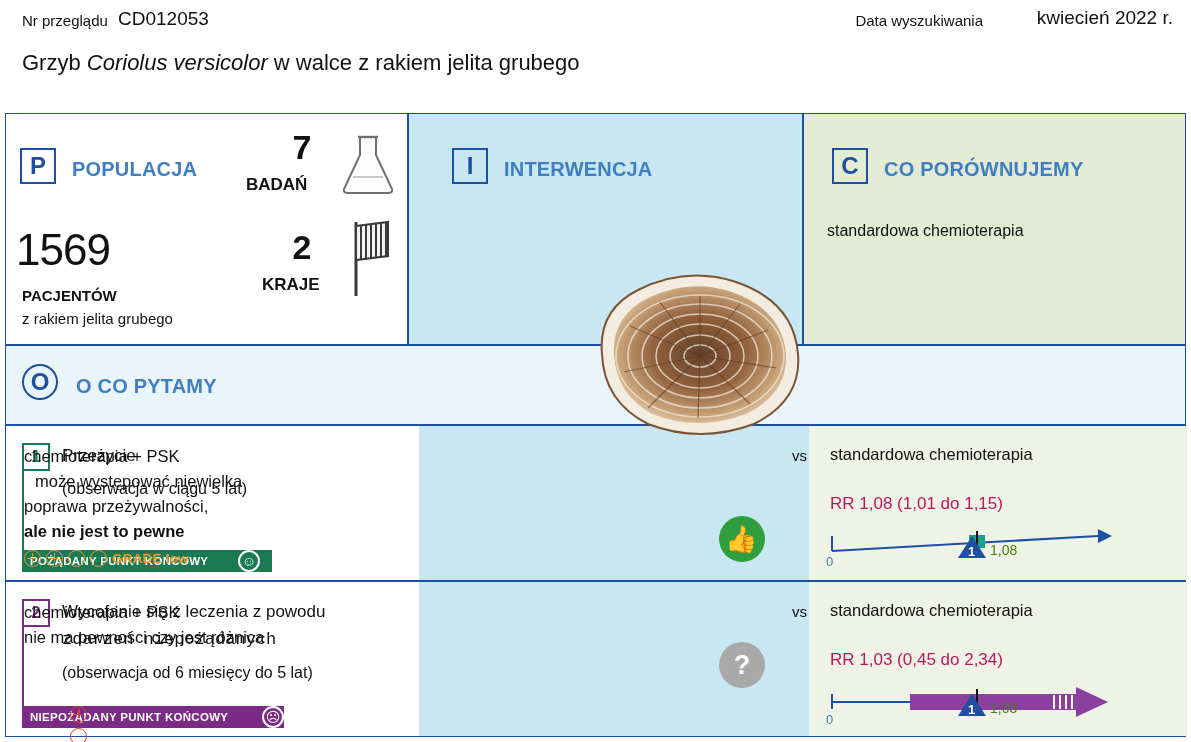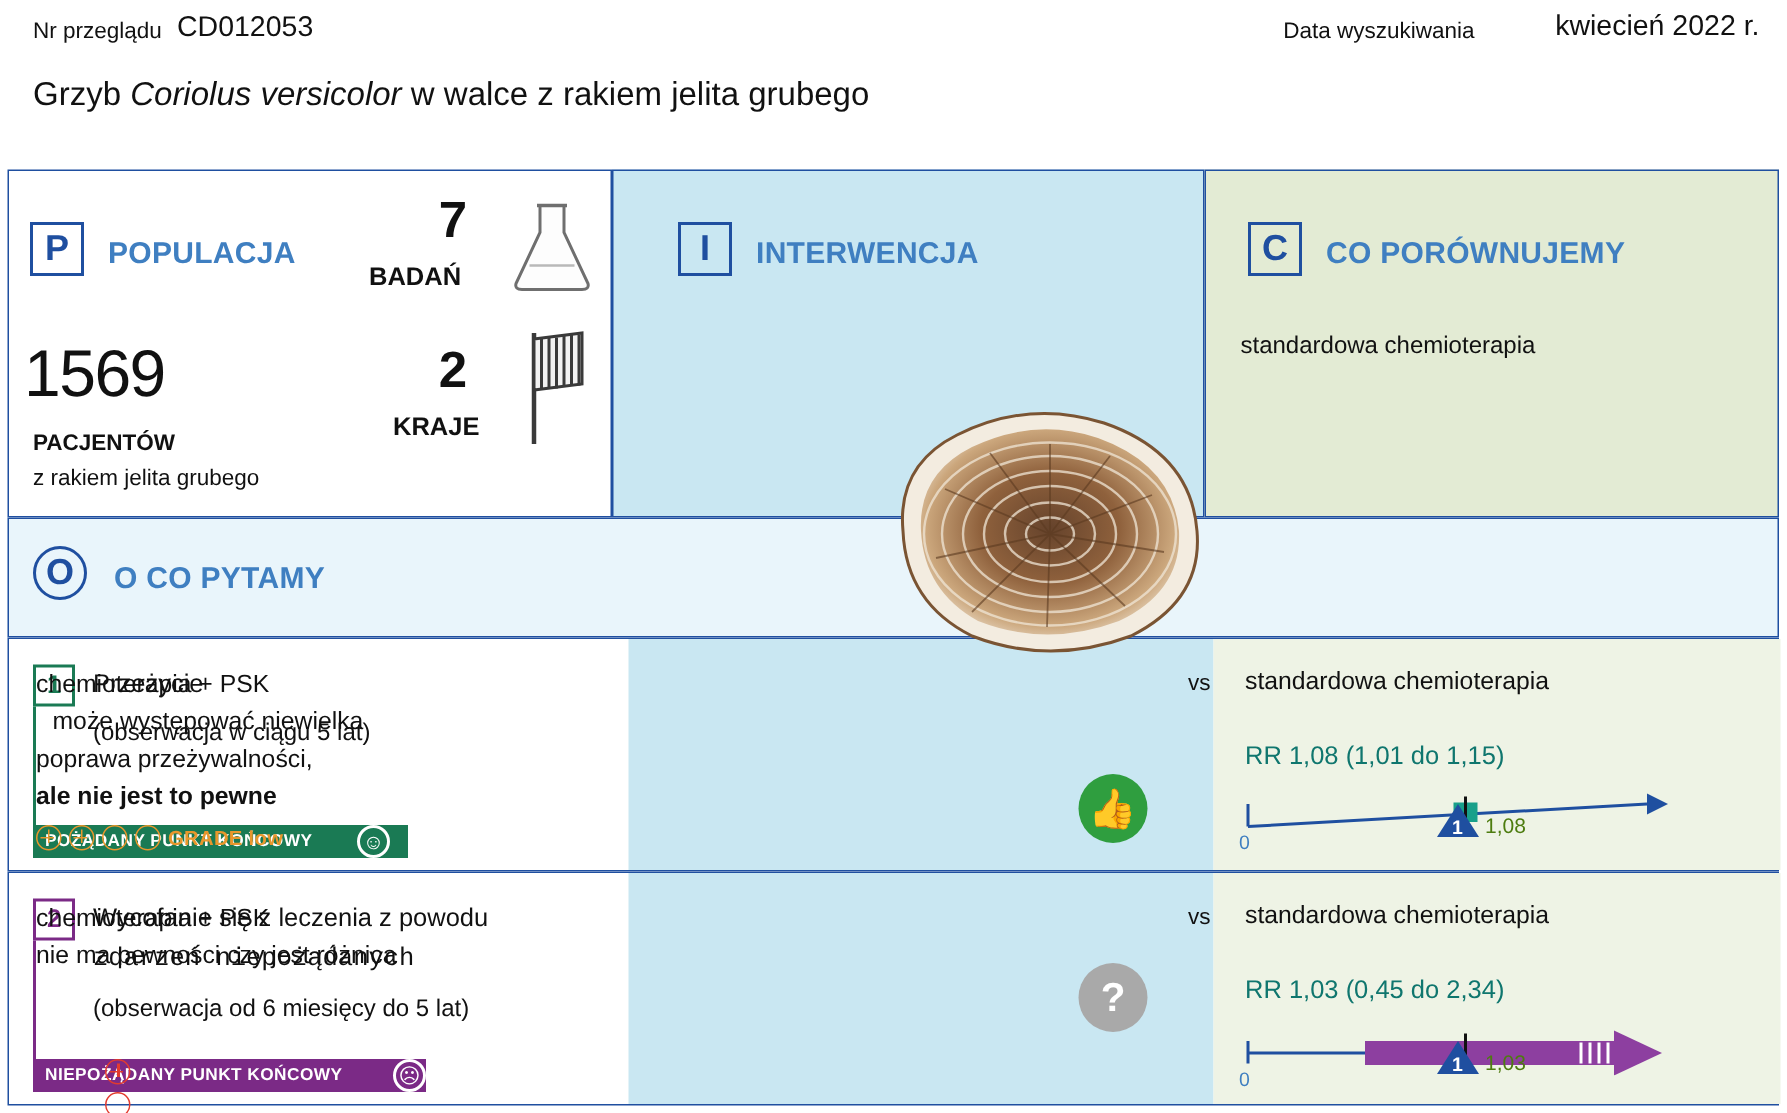--- a/index.html
+++ b/index.html
@@ -130,21 +130,21 @@
     position:absolute; width:46px; height:46px; border-radius:50%;
     background:#2f9e3f; display:flex; align-items:center; justify-content:center;
     color:#fff; font-size:26px;
   }
   .q-circ {
     position:absolute; width:46px; height:46px; border-radius:50%;
     background:#a9a9a9; display:flex; align-items:center; justify-content:center;
     color:#fff; font-size:27px; font-weight:bold;
   }
 
-  .rr-txt { position:absolute; font-size:17px; color:#0f766e; }
+  .rr-txt { position:absolute; font-size:17px; color:#be185d; }
   .zero-lbl { position:absolute; font-size:13px; color:#3f7fc1; }
   .val-lbl { position:absolute; font-size:14px; color:#4d7c0f; }
 
   .tri {
     position:absolute; width:0;height:0;
     border-left:14px solid transparent; border-right:14px solid transparent;
     border-bottom:22px solid #1f4fa0;
   }
   .tri-num { position:absolute; color:#fff; font-size:13px; font-weight:bold; }
 

